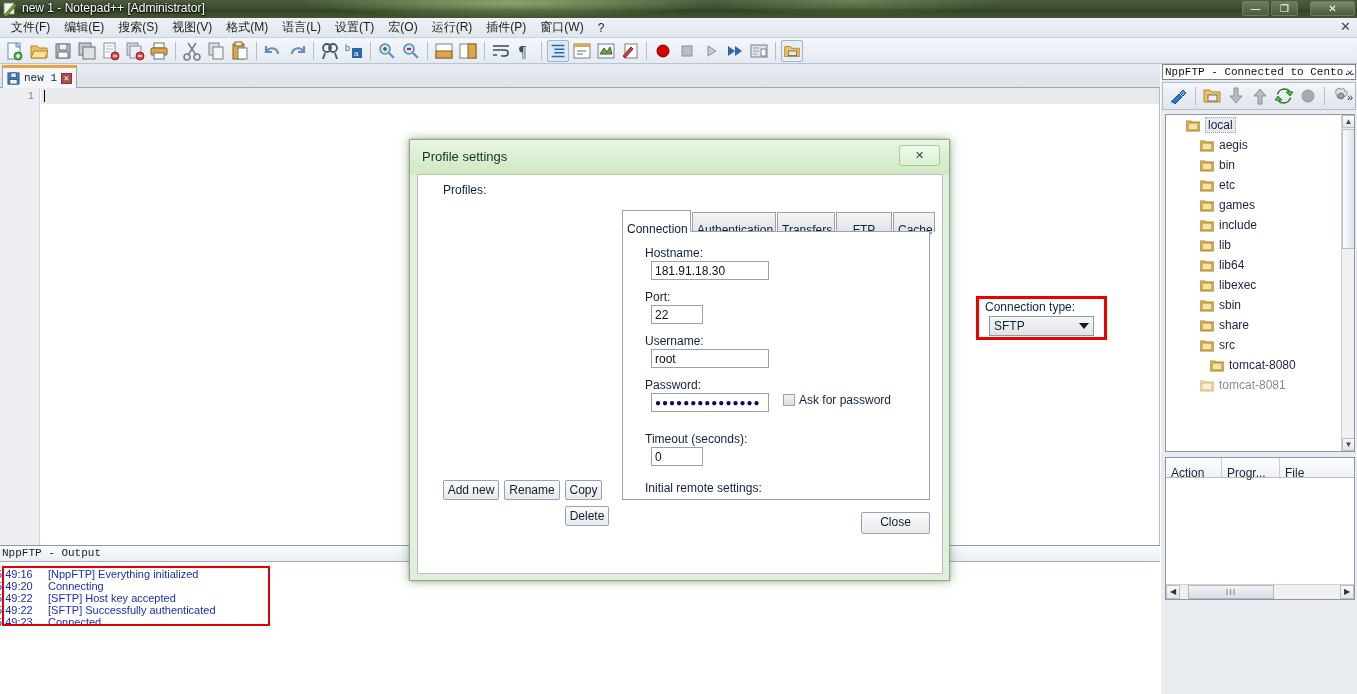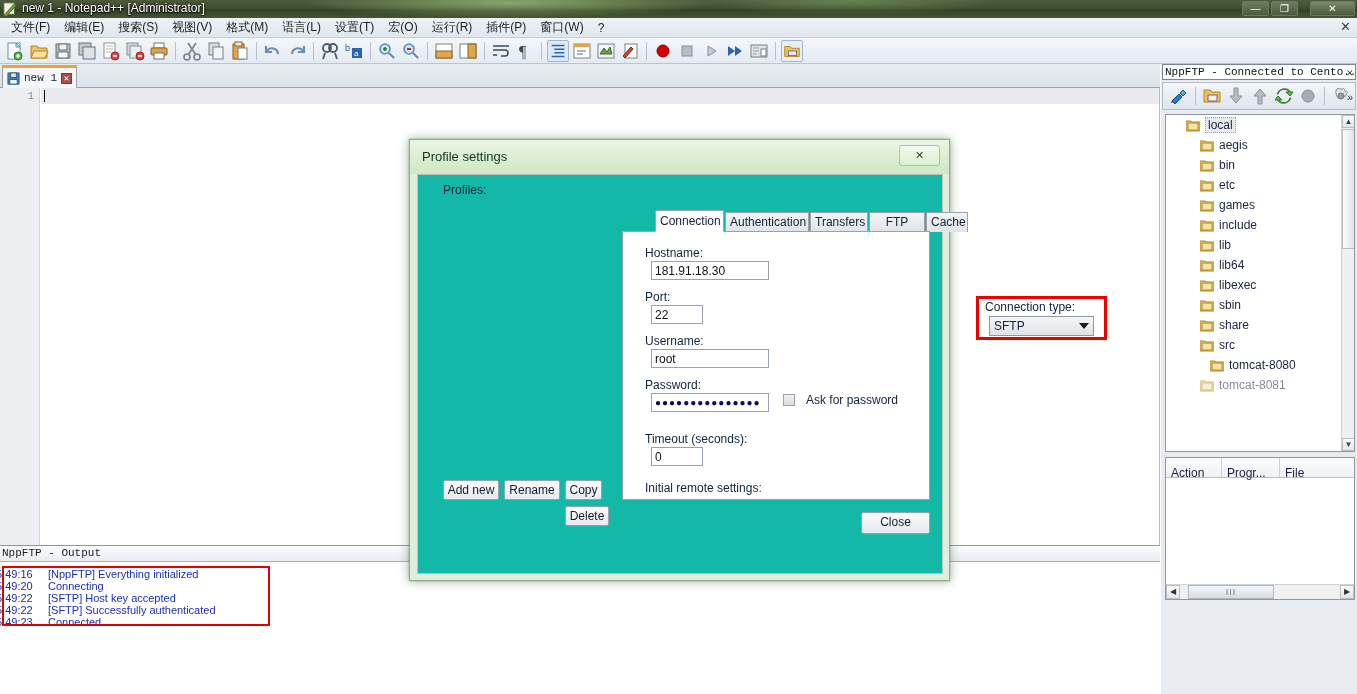--- a/index.html
+++ b/index.html
@@ -238,21 +238,21 @@
     position:absolute; left:12px; top:9px; font-size:13px; color:#14341b;
   }
   #dlg-close {
     position:absolute; right:9px; top:5px; width:41px; height:21px;
     background: linear-gradient(180deg,#f2faee,#dcefd2);
     border:1px solid #a8c79b; border-radius:3px;
     text-align:center; line-height:19px; font-size:11px; color:#2b4a2b;
   }
   #dlg-body {
     position:absolute; left:7px; top:34px; width:526px; height:400px;
-    background:#14b8a6; border:1px solid #b9c2b4;
+    background:#ffffff; border:1px solid #b9c2b4;
   }
   #lbl-profiles { position:absolute; left:25px; top:8px; font-size:12px; color:#10233c; }
   #profiles-list {
     position:absolute; left:25px; top:25px; width:158px; height:276px;
     background:#ffffff; border:1px solid #8d98a4;
     padding:1px;
   }
   .prof { height:14px; line-height:14px; font-size:12px; color:#10233c; padding-left:2px; }
   .prof.sel { background:#1a7ee8; color:#ffffff; }
   .dbtn {
@@ -266,22 +266,21 @@
   #btn-copy   { left:147px; top:305px; width:37px; }
   #btn-delete { left:147px; top:331px; width:44px; }
   #btn-dlgclose { left:443px; top:337px; width:69px; height:22px; }
 
   #tabstrip { position:absolute; left:204px; top:37px; width:308px; height:20px; }
   .dtab {
     position:absolute; top:0; height:20px;
     background: linear-gradient(180deg,#f4f4f4,#e0e3e7);
     border:1px solid #9aa3ad; border-bottom:none;
     font-size:12px; color:#10233c; text-align:center; line-height:19px;
-    padding:0 4px;
-    margin-left:33px;
+    padding:8px 4px;
   }
   .dtab.active {
     background:#ffffff; top:-2px; height:22px; line-height:21px;
     border-bottom:1px solid #ffffff; z-index:3;
   }
   #tabpage {
     position:absolute; left:204px; top:56px; width:308px; height:269px;
     background:#ffffff; border:1px solid #9aa3ad;
   }
   .fl { position:absolute; font-size:12px; color:#10233c; white-space:nowrap; }
@@ -291,21 +290,21 @@
   }
   #lbl-hostname { left:22px; top:14px; }
   #in-hostname  { left:28px; top:29px; width:118px; }
   #lbl-port     { left:22px; top:58px; }
   #in-port      { left:28px; top:73px; width:52px; }
   #lbl-username { left:22px; top:102px; }
   #in-username  { left:28px; top:117px; width:118px; }
   #lbl-password { left:22px; top:146px; }
   #in-password  { left:28px; top:161px; width:118px;
                   letter-spacing:1px; font-size:10px; color:#0b0b5a; }
-  #chk-ask { position:absolute; left:160px; top:161px; display:flex; align-items:center; gap:11px;}
+  #chk-ask { position:absolute; left:160px; top:161px; display:flex; align-items:center; gap:4px;}
   #chk-ask .box {
     width:12px; height:12px; background: linear-gradient(180deg,#f2f2f2,#dadde1);
     border:1px solid #9aa3ad;
   }
   #chk-ask .lb { font-size:12px; color:#10233c; }
   #lbl-timeout  { left:22px; top:200px; }
   #in-timeout   { left:28px; top:215px; width:52px; }
   #lbl-initdir  { left:22px; top:249px; }
   #in-initdir   { left:28px; top:264px; width:208px; color:#222; }
 

